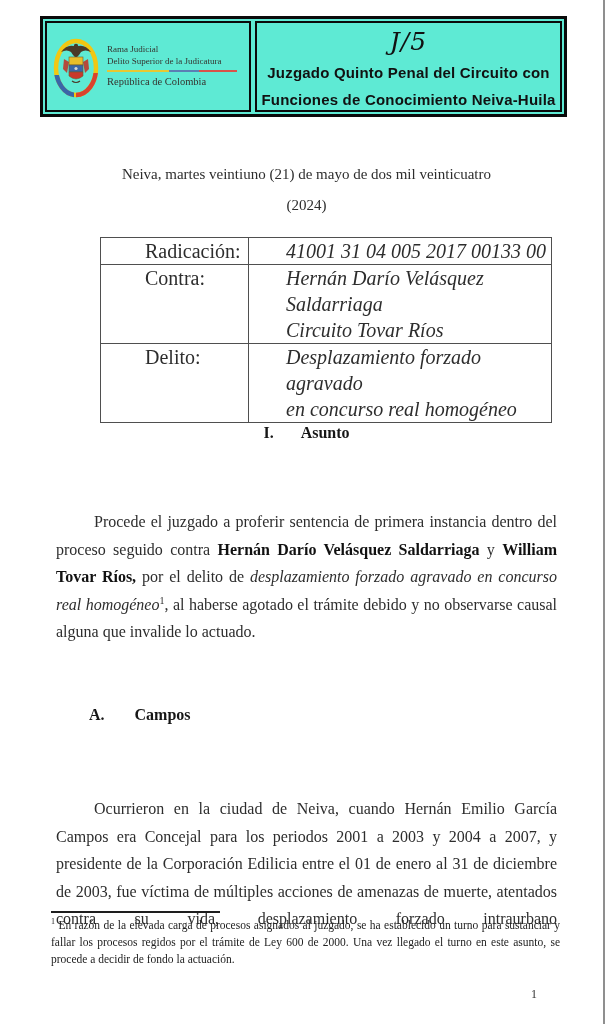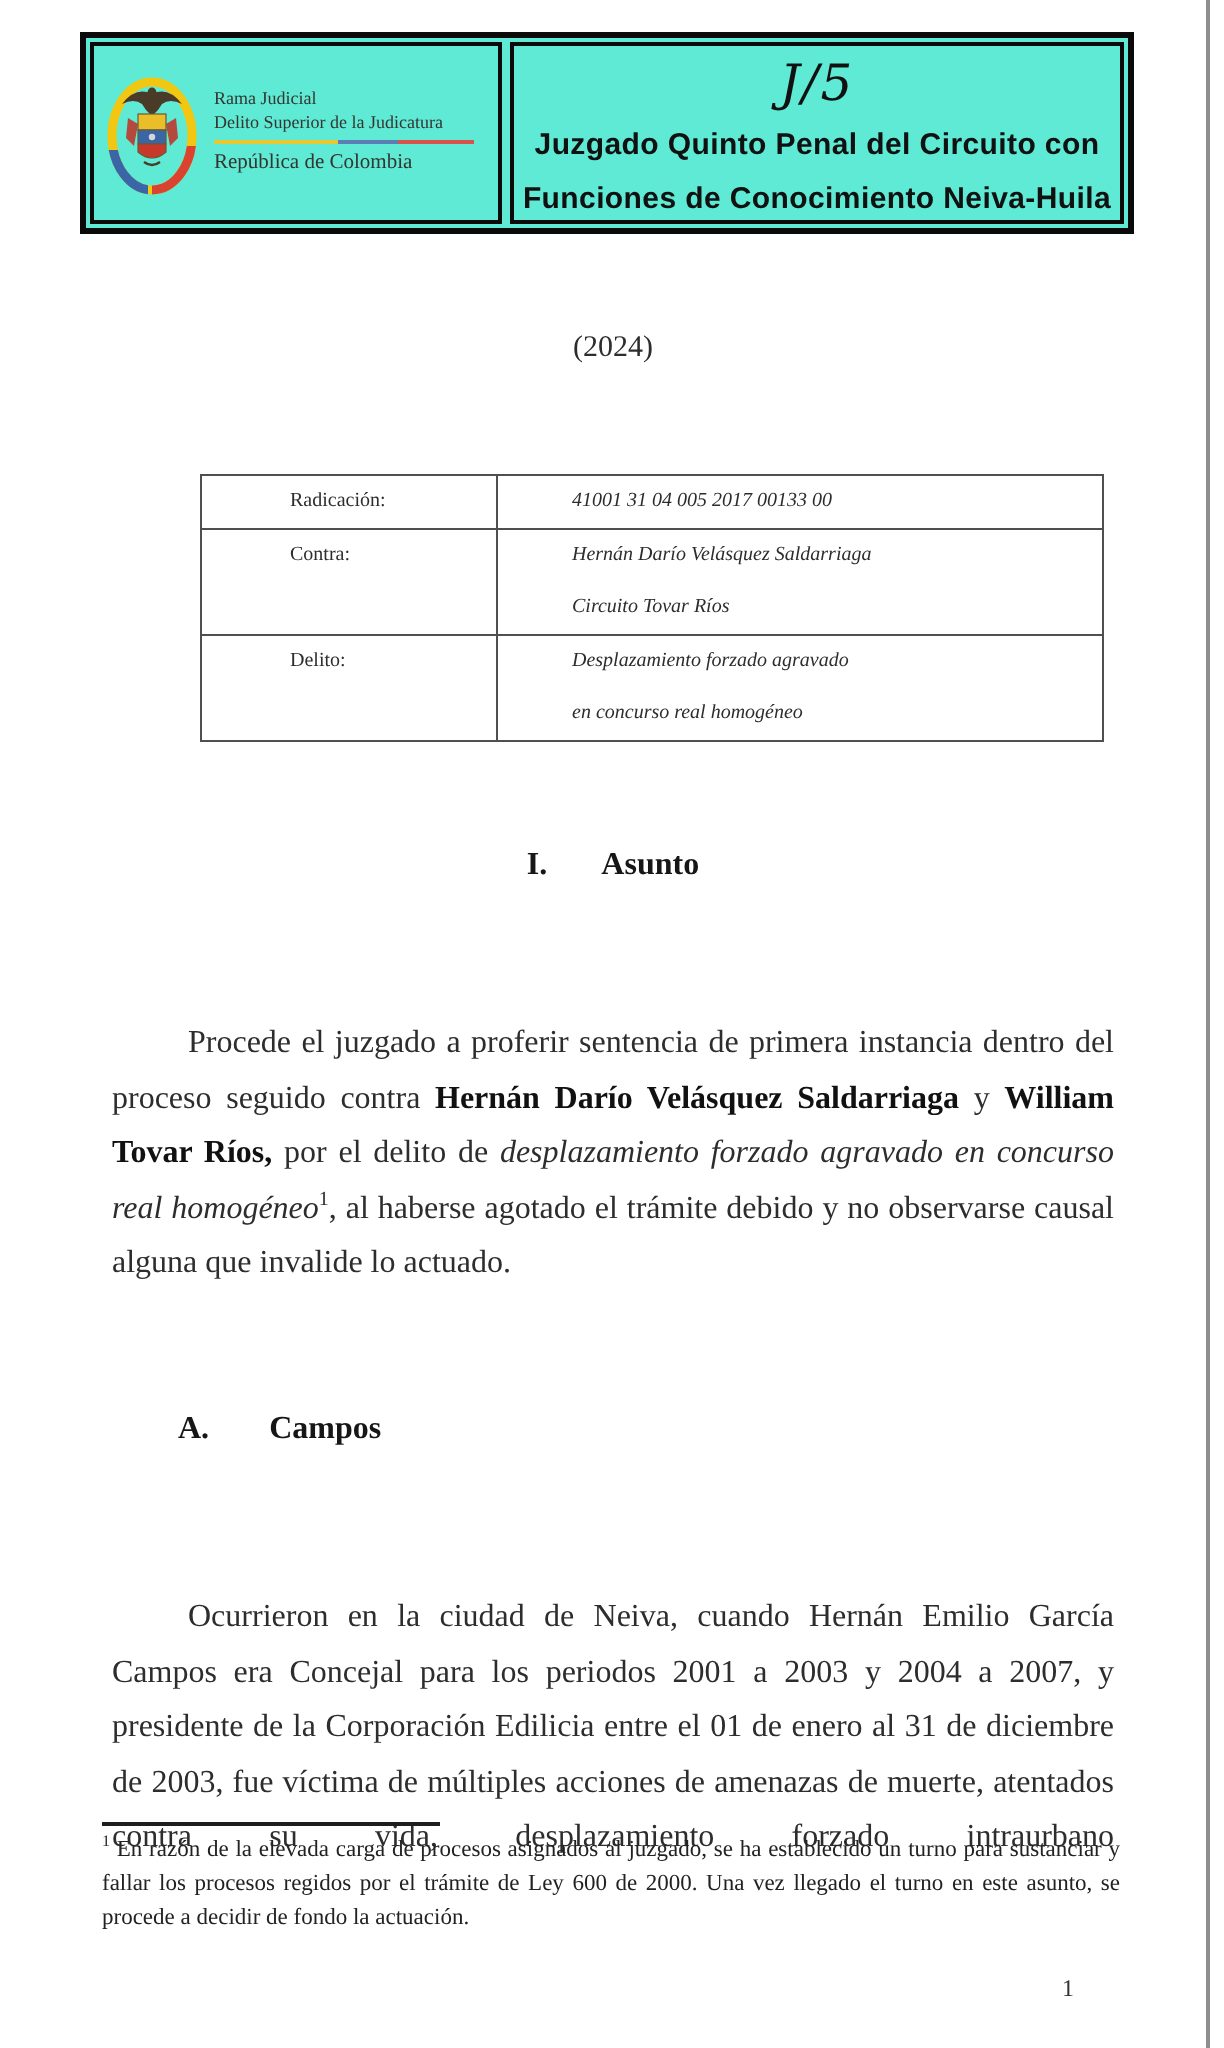--- a/index.html
+++ b/index.html
@@ -54,21 +54,21 @@
 
   
   .dateline {
     position: absolute; top: 159px; left: 56px; width: 501px;
     text-align: center; font-size: 15px; line-height: 31px; color: #2d2d2d;
   }
 
   
   .case-table {
     position: absolute; top: 237px; left: 100px; width: 452px;
-    border-collapse: collapse; font-size: 10px; color: #2d2d2d;
+    border-collapse: collapse; font-size: 20px; color: #2d2d2d;
   }
   .case-table td {
     border: 1px solid #4f4f4f; vertical-align: top;
     line-height: 26px; padding: 0;
   }
   .case-table td.lbl { width: 148px; padding-left: 44px; }
   .case-table td.val { padding-left: 37px; font-style: italic; }
 
   
   .sec-heading {
@@ -160,20 +160,21 @@
       </div>
     </div>
     <div class="hdr-cell hdr-right">
       <div class="case-mark">J/5</div>
       <div class="court-name">Juzgado Quinto Penal del Circuito con</div>
       <div class="court-name">Funciones de Conocimiento Neiva-Huila</div>
     </div>
   </div>
 
   <div class="dateline">
+    <div>Neiva, martes veintiuno (21) de mayo de dos mil veinticuatro</div>
     <div>(2024)</div>
   </div>
 
   <table class="case-table">
     <tbody>
       <tr>
         <td class="lbl">Radicación:</td>
         <td class="val">41001 31 04 005 2017 00133 00</td>
       </tr>
       <tr>

